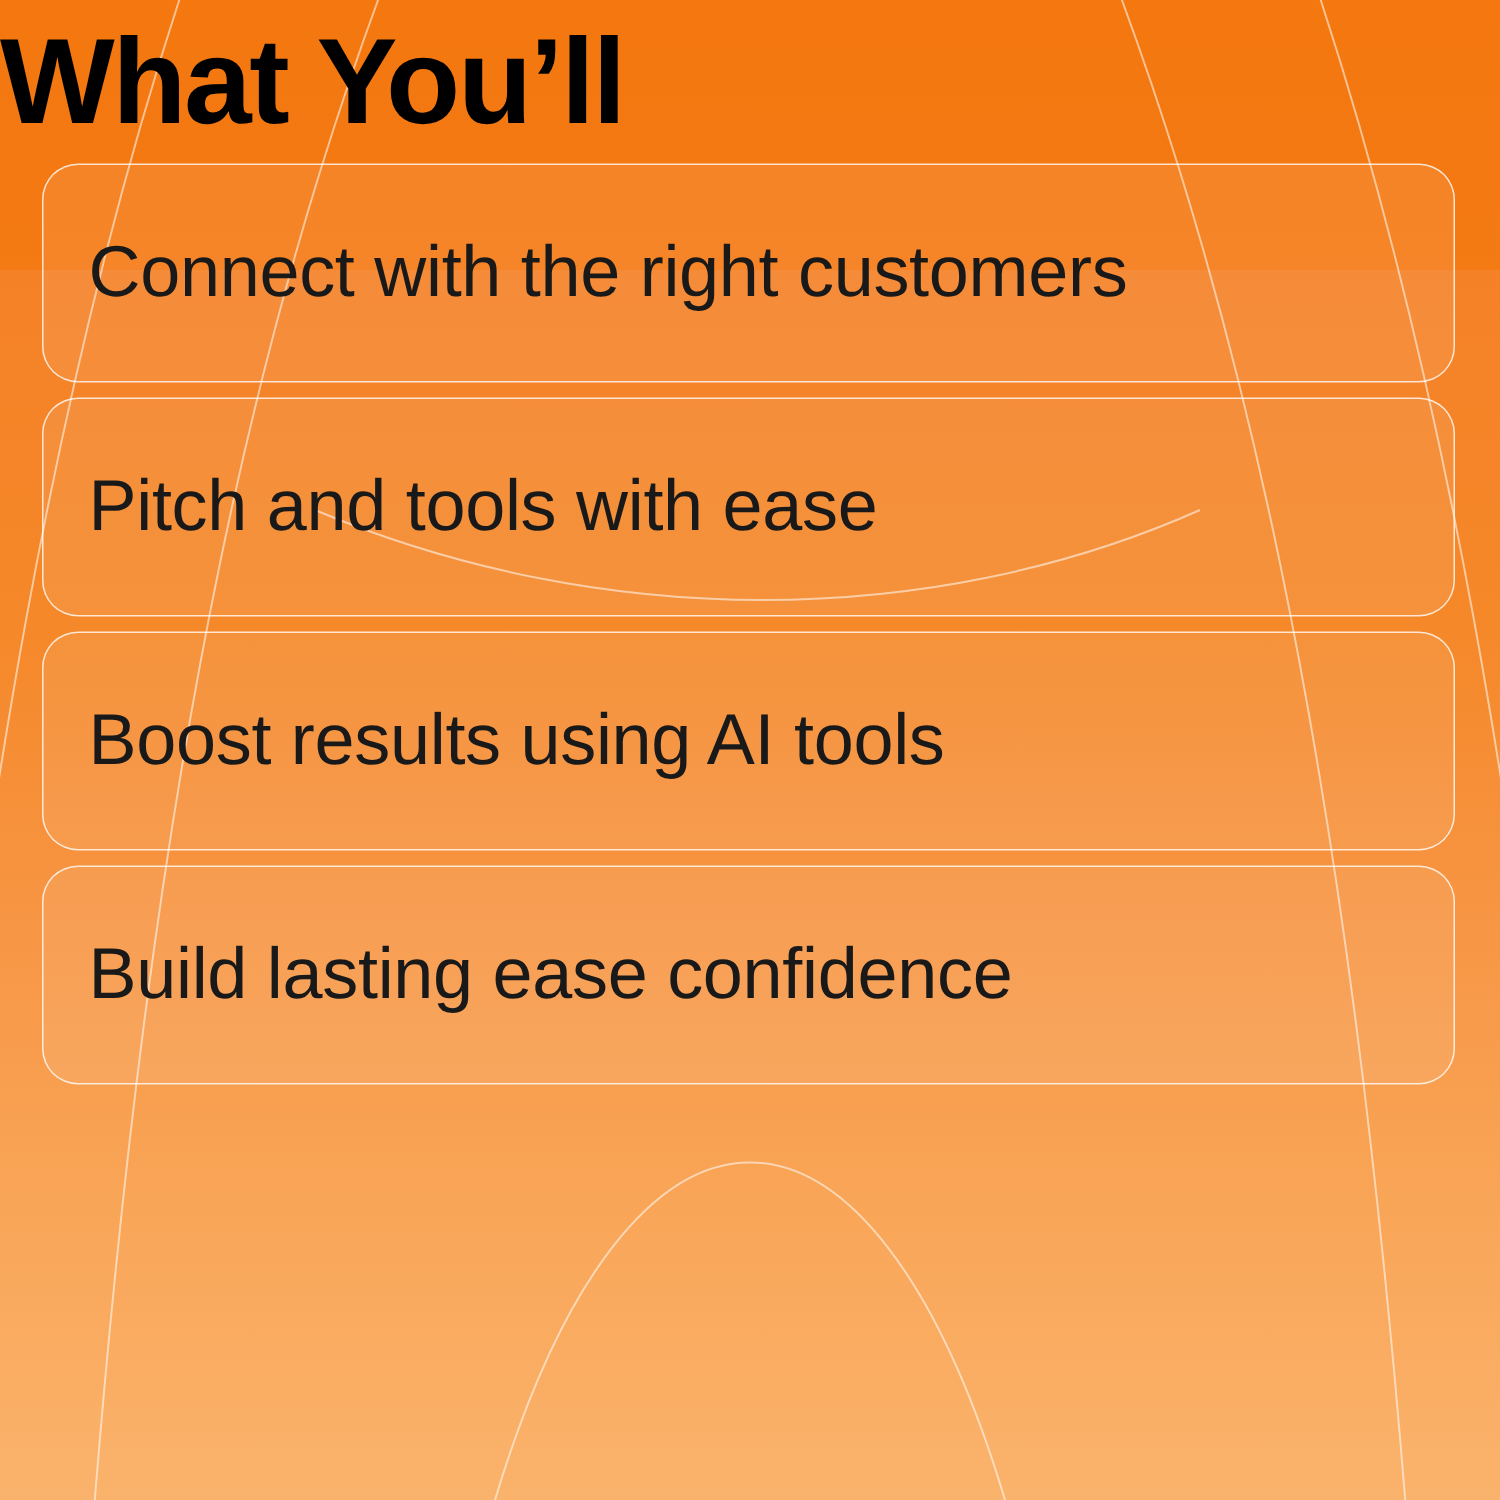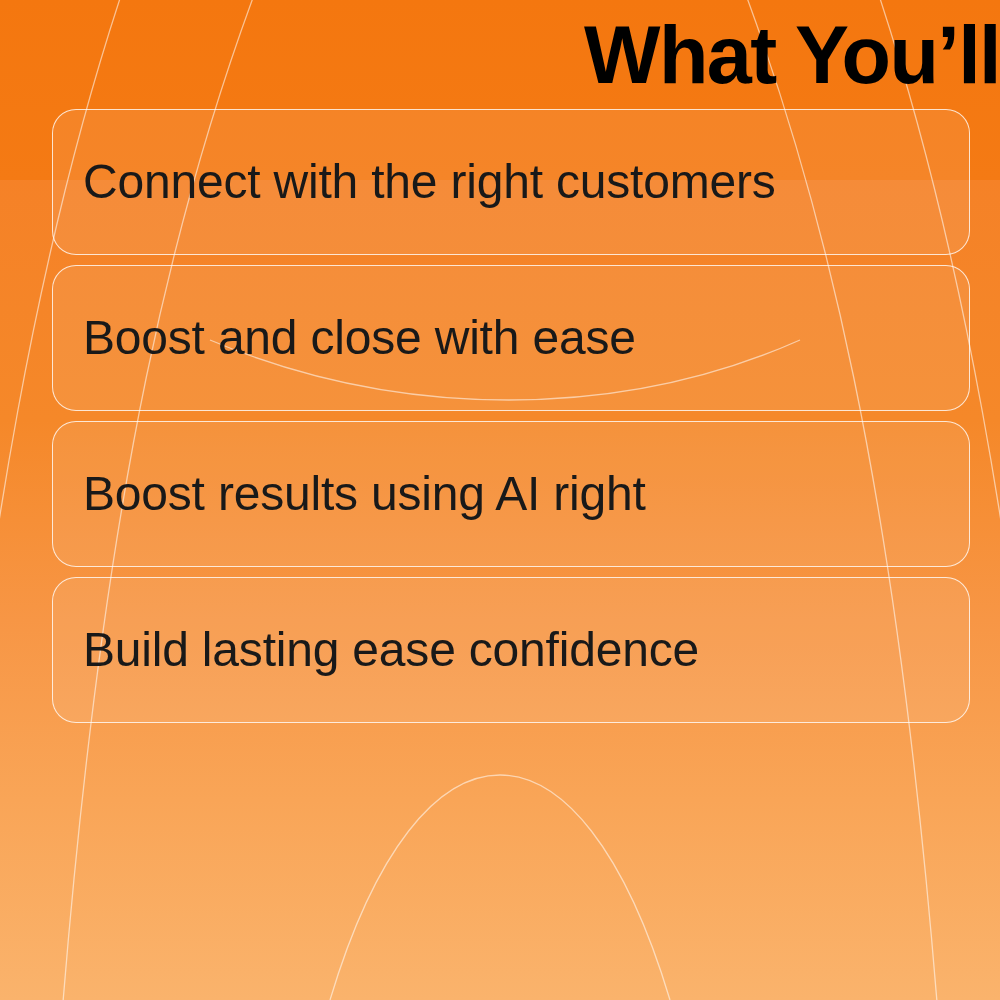--- a/index.html
+++ b/index.html
@@ -41,41 +41,41 @@
     z-index: 2;
     width: 1000px;
     height: 1000px;
     box-sizing: border-box;
     display: flex;
     flex-direction: column;
   }
 
   .title-block {
     padding-top: 14px;
-    text-align: right;
+    text-align: left;
     flex: 0 0 auto;
   }
 
   .title-line {
     display: block;
     color: #000000;
     font-weight: 700;
     font-size: 81px;
     line-height: 82px;
     letter-spacing: -1.6px;
     white-space: nowrap;
   }
 
   .cards {
     flex: 1 1 auto;
     display: flex;
     flex-direction: column;
     justify-content: flex-start;
     gap: 10px;
-    padding: 13px 30px 30px 52px;
+    padding: 13px 30px 30px 28px;
     box-sizing: border-box;
   }
 
   .card {
     position: relative;
     box-sizing: border-box;
     height: 146px;
     flex: 0 0 146px;
     border: 1px solid rgba(255, 255, 255, 0.78);
     border-radius: 24px;
@@ -117,26 +117,26 @@
       <span class="title-line">What You’ll</span>
     </div>
 
     <div class="cards">
 
       <div class="card">
         <span class="card-label">Connect with the right customers</span>
       </div>
 
       <div class="card">
-        <span class="card-label">Boost and close with ease</span>
+        <span class="card-label">Pitch and tools with ease</span>
       </div>
 
 
       <div class="card">
-        <span class="card-label">Boost results using AI right</span>
+        <span class="card-label">Boost results using AI tools</span>
       </div>
 
       <div class="card">
         <span class="card-label">Build lasting ease confidence</span>
       </div>
 
     </div>
   </div>
 </div>
 

